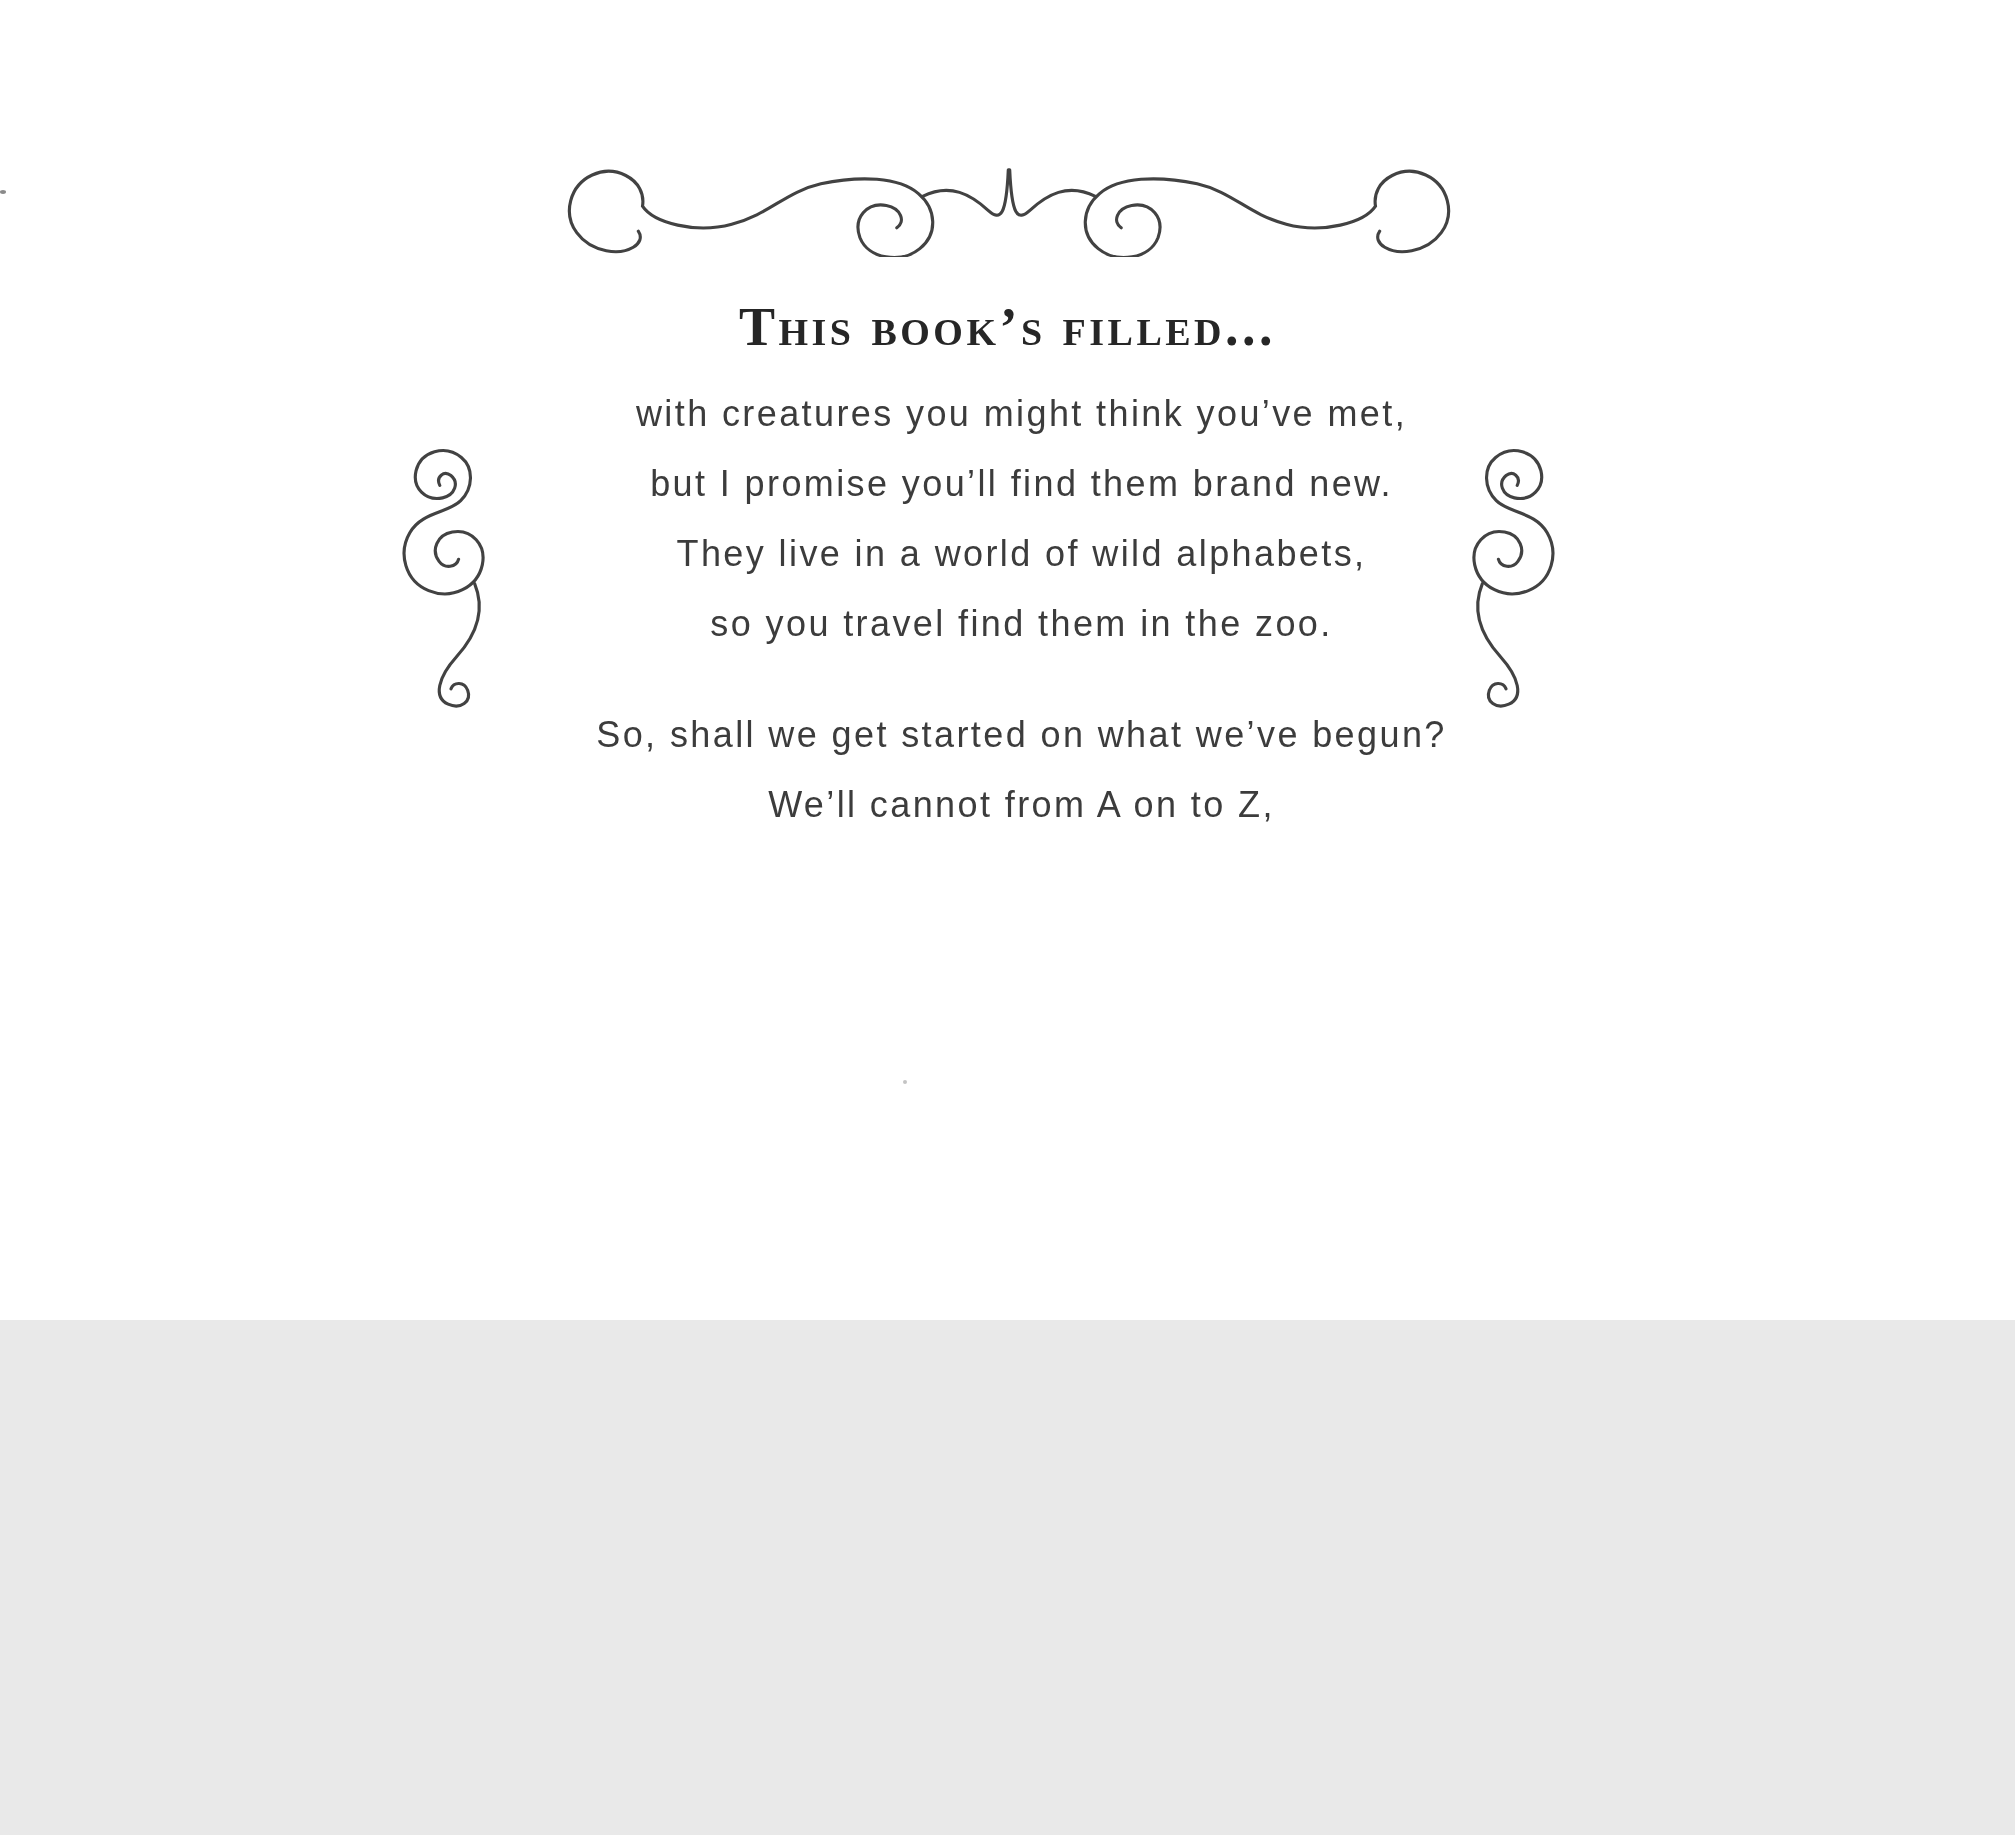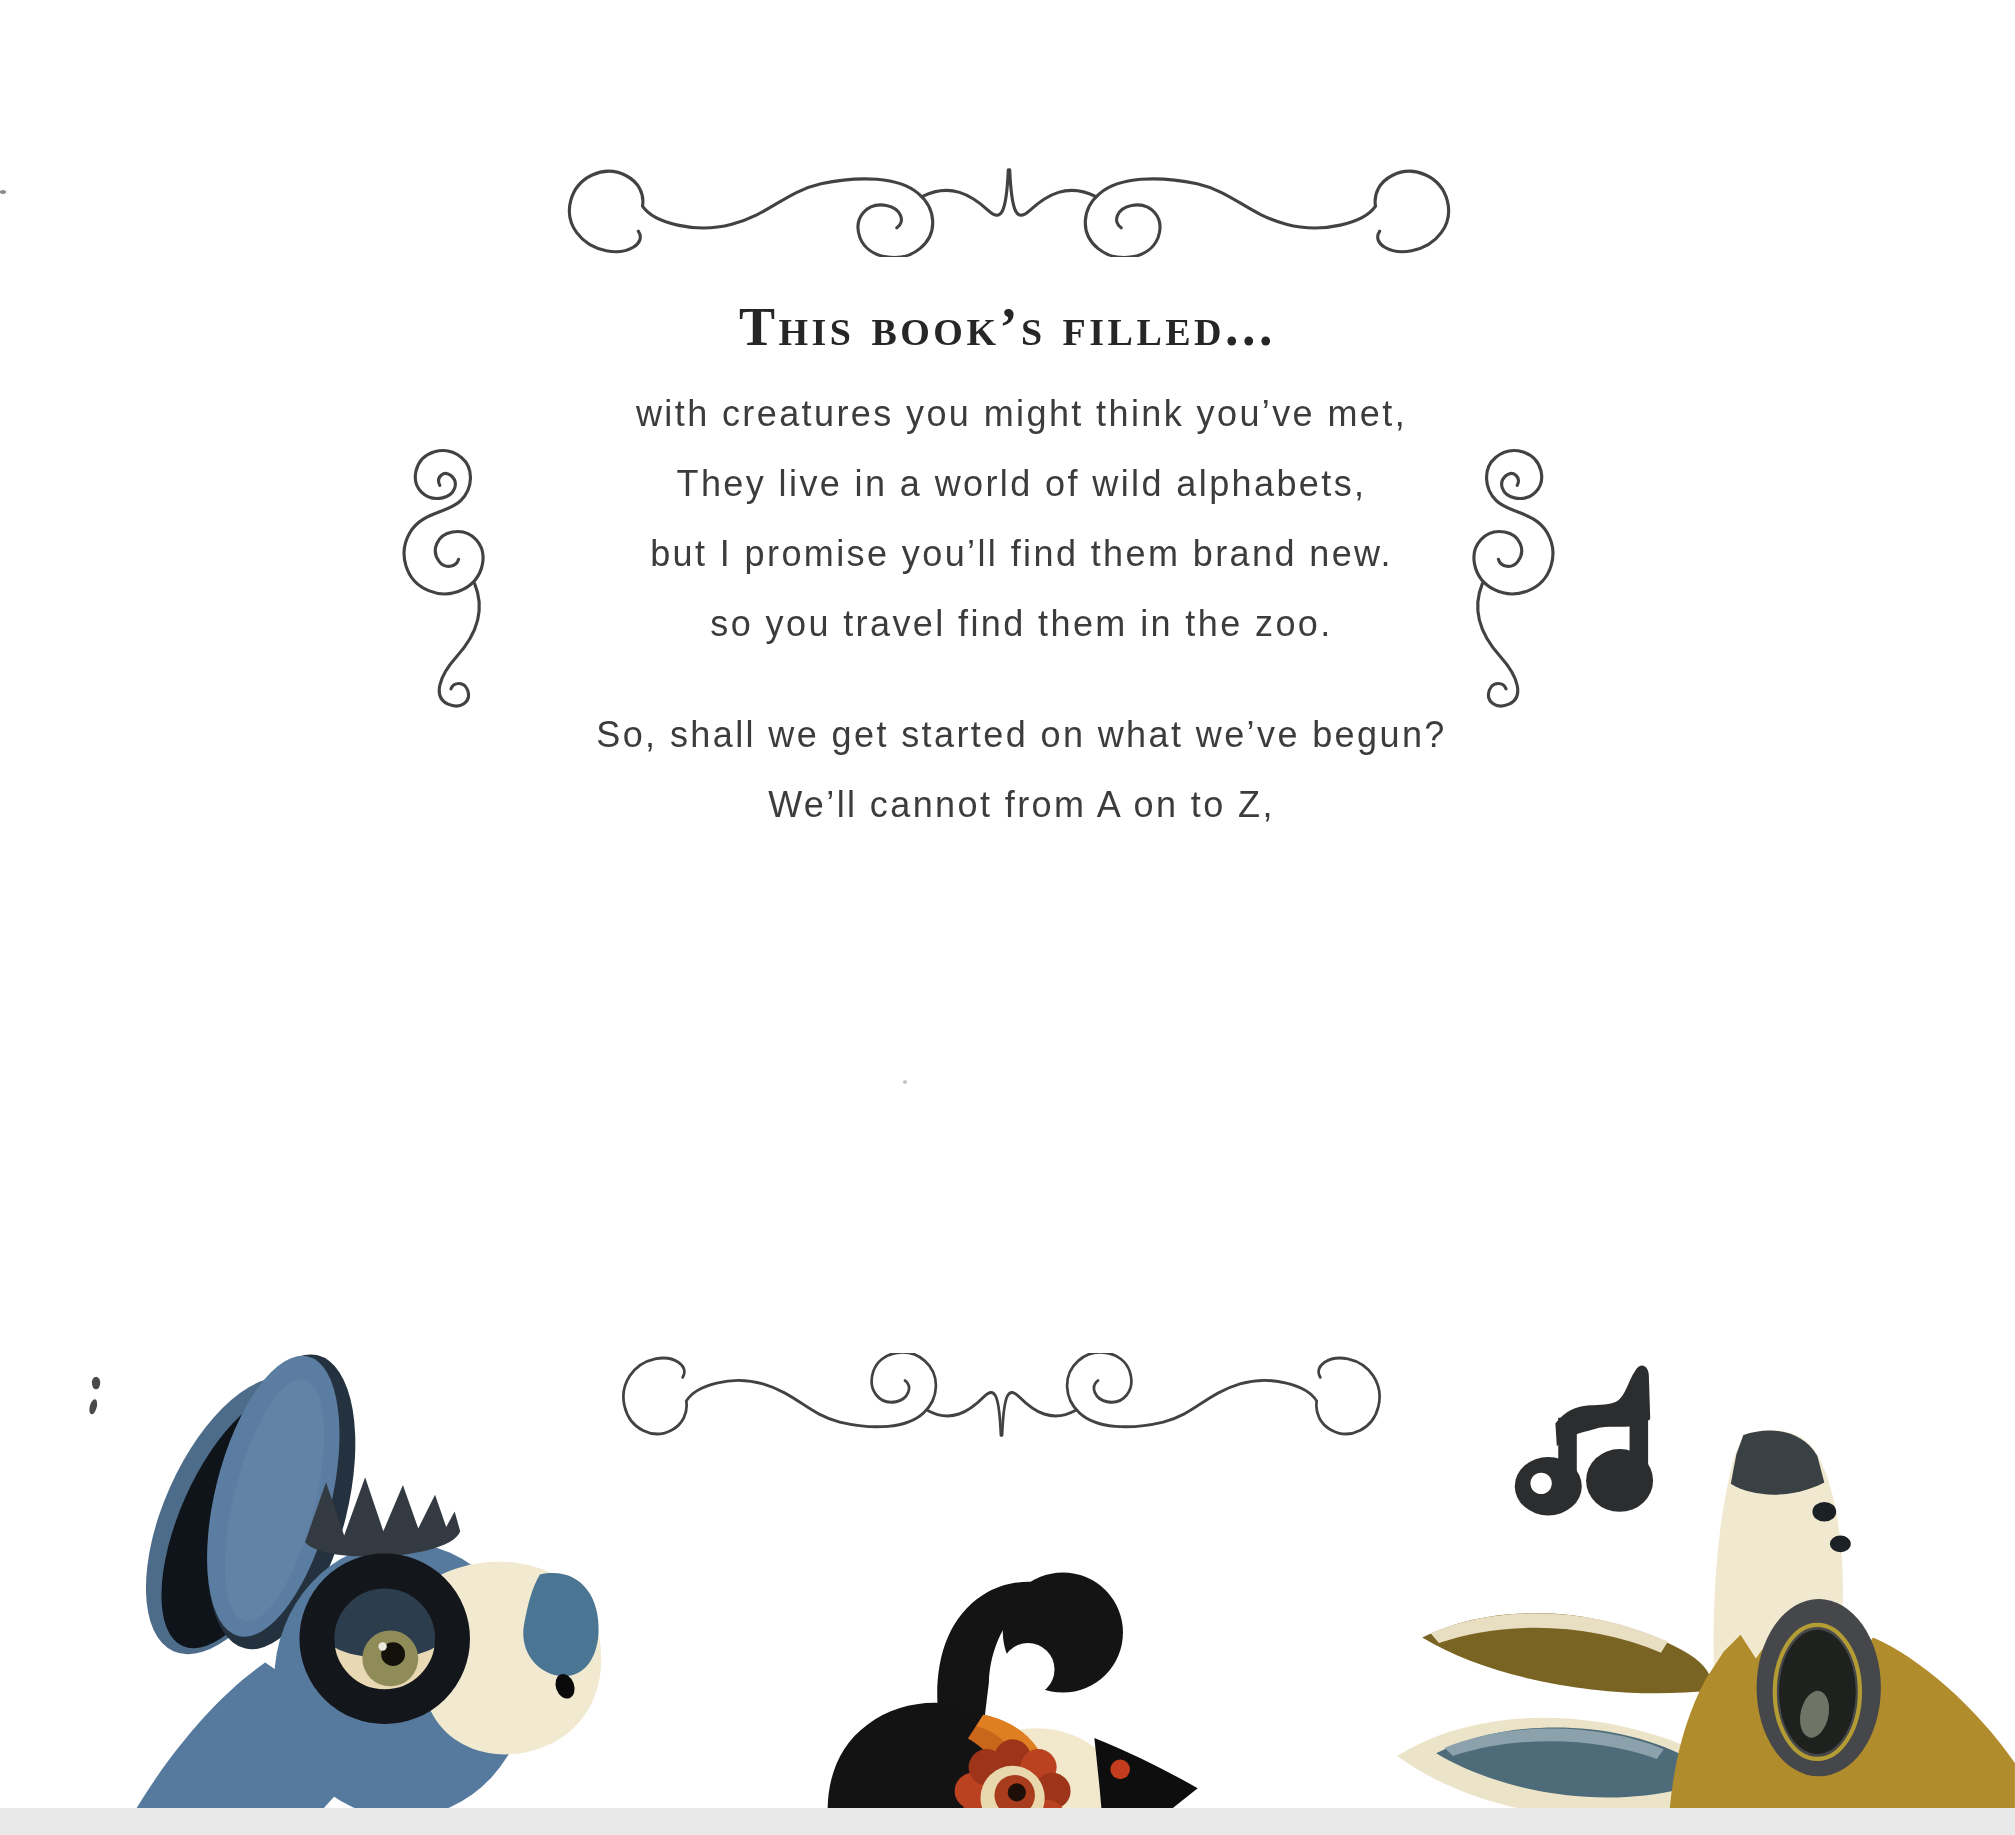--- a/index.html
+++ b/index.html
@@ -1,18 +1,18 @@
 <!DOCTYPE html>
 <html style="font-size:11.2px"><head>
 <meta charset="utf-8">
 <style>
   html,body{margin:0;padding:0;background:#e9e9e9;}
   .page{
     position:relative;
-    width:2015px;height:1808px;
+    width:2015px;height:1320px;
     background:#ffffff;
     overflow:hidden;
     font-family:"Liberation Sans",sans-serif;
     text-decoration:underline;
   }
   .abs{position:absolute;}
   .page-title{
     position:absolute;top:296px;left:0;width:100%;
     text-align:center;margin:0;
     font-family:"Liberation Serif",serif;
@@ -51,22 +51,22 @@
     </defs>
     <use href="#flhalf"></use>
     <use href="#flhalf" transform="translate(1320,0) scale(-1,1)"></use>
   </svg>
 
   <h1 class="page-title">This book’s filled...</h1>
 
   <div class="poem">
     <div class="stanza">
       <p>with creatures you might think you’ve met,</p>
+      <p>but I promise you’ll find them brand new.</p>
       <p>They live in a world of wild alphabets,</p>
-      <p>but I promise you’ll find them brand new.</p>
       <p>so you travel find them in the zoo.</p>
     </div>
     <div class="stanza">
       <p>So, shall we get started on what we’ve begun?</p>
       <p>We’ll cannot from A on to Z,</p>
     </div>
   </div>
 
   <svg class="abs" style="left:391px;top:439px;" width="115" height="276" viewBox="0 0 165 395">
     <defs>

